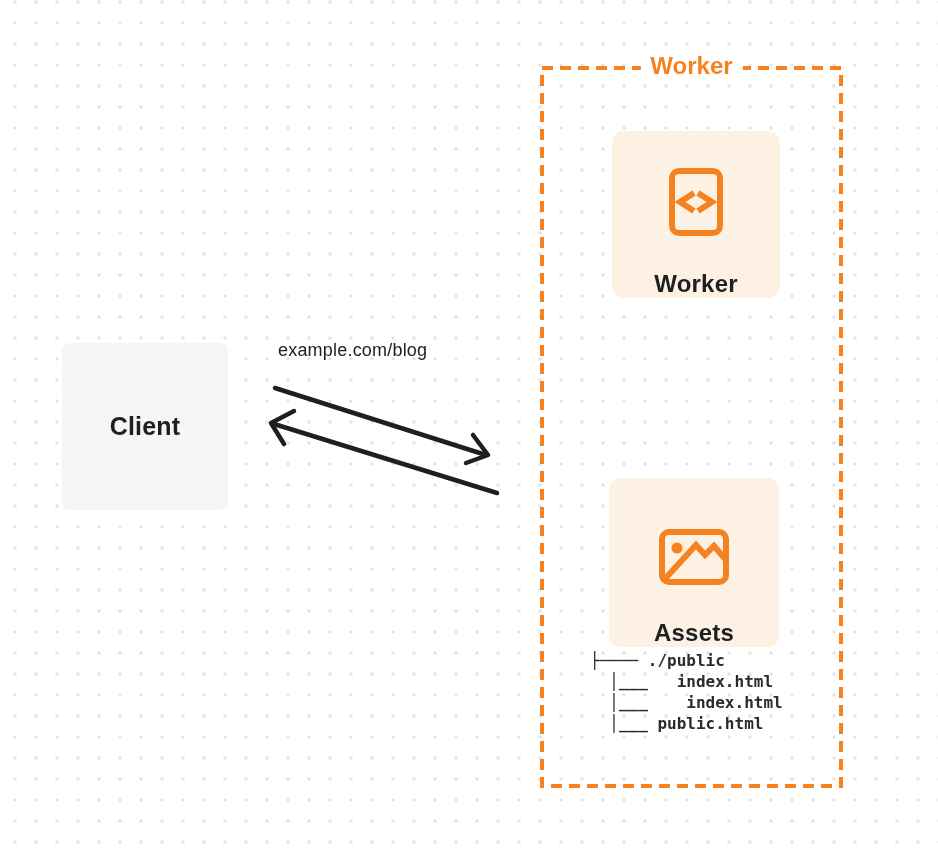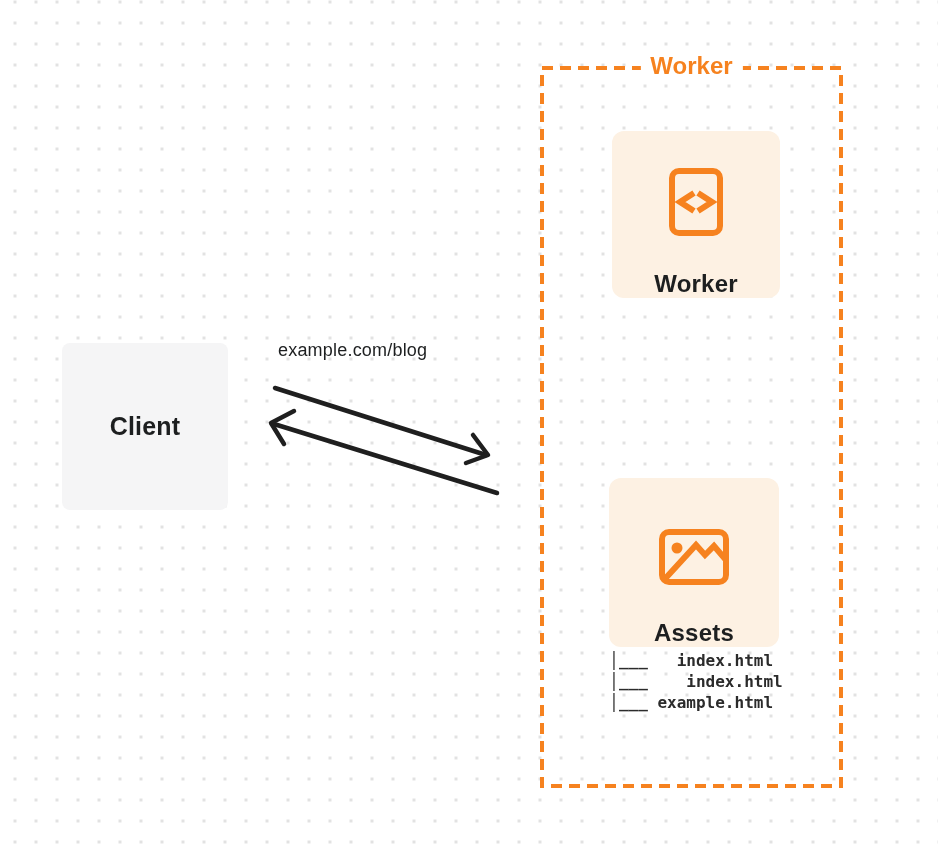--- a/index.html
+++ b/index.html
@@ -122,19 +122,20 @@
     <div class="card assets-card">
       <svg width="70" height="56" viewBox="0 0 70 56">
         <path d="M4 52 L37 16 L46 26 L55 17 L67 31" fill="none" stroke="#f6821f" stroke-width="6" stroke-linejoin="miter" stroke-linecap="butt"></path>
         <rect x="3" y="3" width="64" height="50" rx="7" fill="none" stroke="#f6821f" stroke-width="6"></rect>
         <circle cx="18" cy="19" r="5.5" fill="#f6821f"></circle>
       </svg>
       <span class="node-label">Assets</span>
     </div>
 
     <div class="file-tree">
+      <div>├──── ./public</div>
       <div>  │___   index.html</div>
       <div>  │___    index.html</div>
-      <div>  │___ example.html</div>
+      <div>  │___ public.html</div>
     </div>
   </div>
 
 </div>
 
 </body></html>

